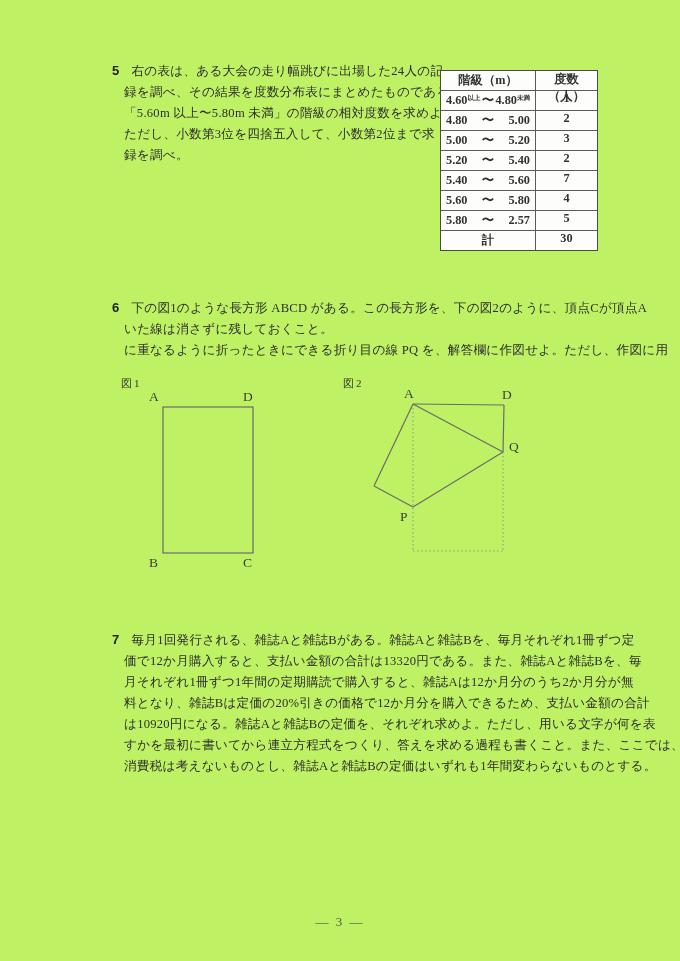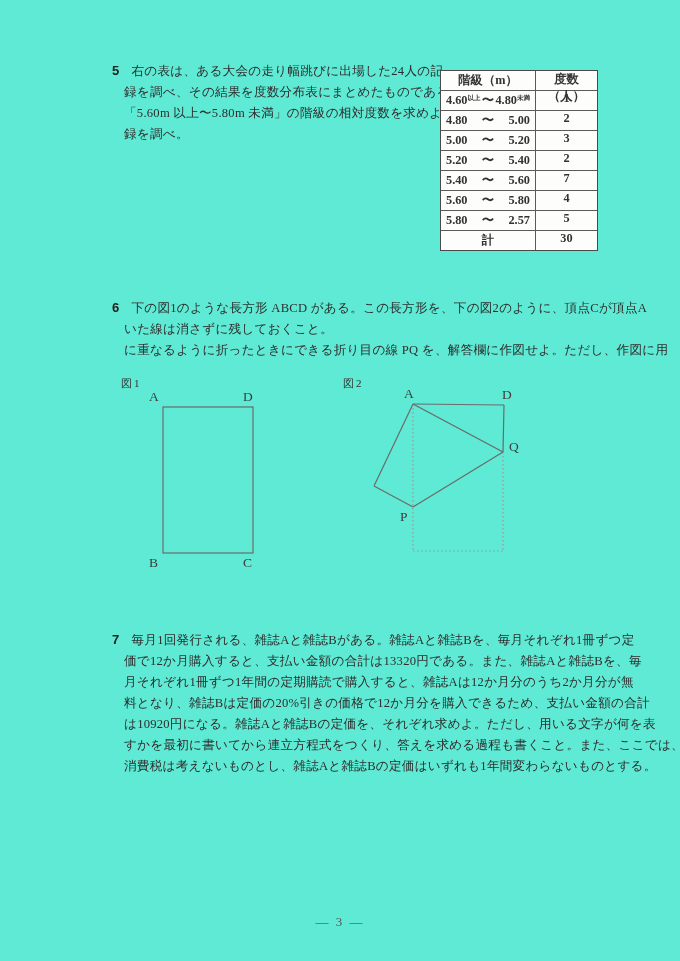--- a/index.html
+++ b/index.html
@@ -1,18 +1,18 @@
 <!DOCTYPE html>
 <html><head>
 <meta charset="utf-8">
 <style>
   html,body{margin:0;padding:0;background:#e8e8e8;}
   .page{
     position:relative;width:680px;height:961px;margin:0 auto;
-    background:#5eead4;overflow:hidden;
+    background:#bef264;overflow:hidden;
     font-family:"Liberation Serif","DejaVu Serif",serif;
     color:#2b2b2b;
   }
   .problem{position:absolute;}
   .pline{font-size:12.6px;line-height:21px;letter-spacing:0.25px;white-space:nowrap;color:#2e2e2e;}
   .pline.cont{padding-left:12px;}
   .pnum{font-family:"Liberation Sans","DejaVu Sans",sans-serif;font-weight:bold;font-size:13px;margin-right:12px;color:#222;}
 
   
   .ftable{
@@ -42,20 +42,21 @@
 </style>
 </head>
 <body>
 
 <div class="page">
 
   <div class="problem" style="left:112px;top:60px;">
     <div class="pline"><span class="pnum">5</span><span>右の表は、ある大会の走り幅跳びに出場した24人の記</span></div>
     <div class="pline cont">録を調べ、その結果を度数分布表にまとめたものである。</div>
     <div class="pline cont">「5.60m 以上〜5.80m 未満」の階級の相対度数を求めよ。</div>
+    <div class="pline cont">ただし、小数第3位を四捨五入して、小数第2位まで求</div>
     <div class="pline cont">録を調べ。</div>
   </div>
 
   <div class="ftable">
     <div class="trow">
       <div class="tc1 center">階級（m）</div>
       <div class="tc2">度数（人）</div>
     </div>
     <div class="trow">
       <div class="tc1">

